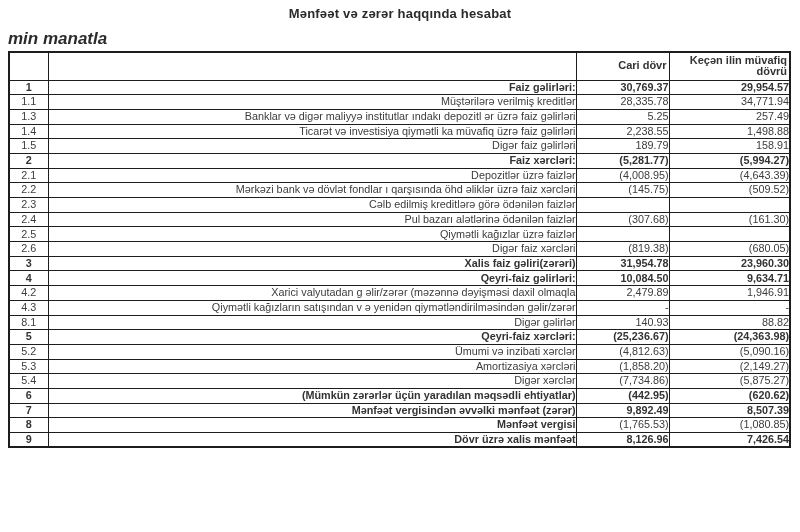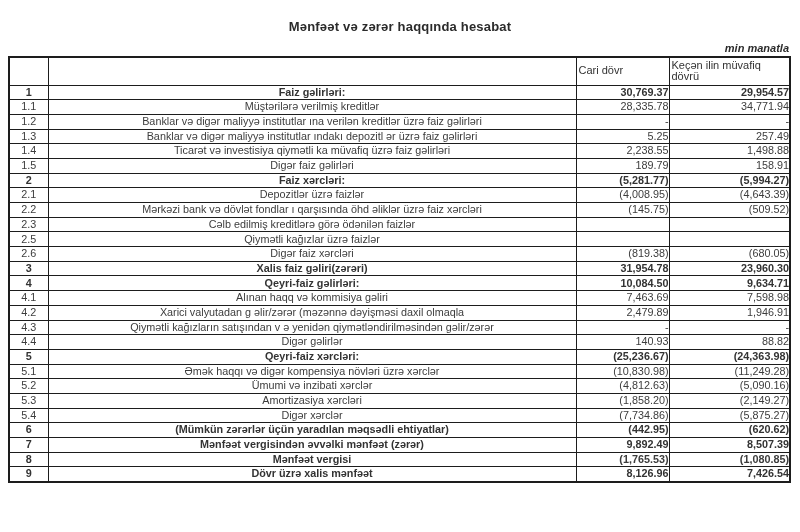--- a/index.html
+++ b/index.html
@@ -4,71 +4,71 @@
 <style>
   * { box-sizing: border-box; }
   html, body {
     margin: 0; padding: 0;
     width: 800px; height: 532px;
     background: #ffffff;
     font-family: "Liberation Sans", "DejaVu Sans", sans-serif;
     color: #3c3c3c;
     overflow: hidden;
   }
-  .page { padding-top: 19px; }
+  .page { padding-top: 6px; }
   .page-title {
     margin: 0;
     font-size: 13px;
     font-weight: 700;
     text-align: center;
     color: #2b2b2b;
     letter-spacing: 0.2px;
   }
   .unit-note {
     width: 781px;
     margin: 8px 0 2px 8px;
-    text-align: right;
+    text-align: left;
     font-style: italic;
     font-weight: 700;
-    font-size: 11px;
+    font-size: 17px;
     color: #2b2b2b;
   }
   table.report {
     border-collapse: collapse;
     table-layout: fixed;
     margin-left: 8px;
     width: 781px;
     border: 2.5px solid #1d1d1d;
   }
   .report th, .report td {
     border: 1.6px solid #1d1d1d;
     padding: 0;
     font-size: 10.8px;
     line-height: 1.05;
     vertical-align: middle;
     overflow: hidden;
   }
   .report thead th {
     height: 28px;
-    font-weight: 400;
+    font-weight: 700;
     font-size: 11px;
-    text-align: left;
+    text-align: right;
     color: #333333;
     white-space: normal;
     padding: 0 2px;
   }
   .report tbody td {
     height: 14.7px;
     white-space: nowrap;
   }
   .c-num   { text-align: center; }
-  .c-label { text-align: center; padding-left: 5px; }
+  .c-label { text-align: right; padding-left: 5px; }
   .c-val   { text-align: right; padding-right: 6px; }
   tr.bold td { font-weight: 700; color: #333333; }
-  tr.bold td.plain { font-weight: 700; color: #3c3c3c; }
+  tr.bold td.plain { font-weight: 400; color: #3c3c3c; }
 </style>
 </head>
 <body>
 
 <div class="page">
   <h1 class="page-title">Mənfəət və zərər haqqında hesabat</h1>
   <div class="unit-note">min manatla</div>
 
   <table class="report">
     <colgroup>
@@ -92,26 +92,20 @@
           <td class="c-val">30,769.37</td>
           <td class="c-val">29,954.57</td>
         </tr>
         <tr>
           <td class="c-num">1.1</td>
           <td class="c-label">Müştərilərə verilmiş kreditlər</td>
           <td class="c-val">28,335.78</td>
           <td class="c-val">34,771.94</td>
         </tr>
         <tr>
-          <td class="c-num">1.2</td>
-          <td class="c-label">Banklar və digər maliyyə institutlar ına verilən kreditlər üzrə faiz gəlirləri</td>
-          <td class="c-val">-</td>
-          <td class="c-val">-</td>
-        </tr>
-        <tr>
           <td class="c-num">1.3</td>
           <td class="c-label">Banklar və digər maliyyə institutlar ındakı depozitl ər üzrə faiz gəlirləri</td>
           <td class="c-val">5.25</td>
           <td class="c-val">257.49</td>
         </tr>
         <tr>
           <td class="c-num">1.4</td>
           <td class="c-label">Ticarət və investisiya qiymətli ka müvafiq üzrə faiz gəlirləri</td>
           <td class="c-val">2,238.55</td>
           <td class="c-val">1,498.88</td>
@@ -140,20 +134,26 @@
           <td class="c-val">(145.75)</td>
           <td class="c-val">(509.52)</td>
         </tr>
         <tr>
           <td class="c-num">2.3</td>
           <td class="c-label">Cəlb edilmiş kreditlərə görə ödənilən faizlər</td>
           <td class="c-val"></td>
           <td class="c-val"></td>
         </tr>
         <tr>
+          <td class="c-num">2.4</td>
+          <td class="c-label">Pul bazarı alətlərinə ödənilən faizlər</td>
+          <td class="c-val">(307.68)</td>
+          <td class="c-val">(161.30)</td>
+        </tr>
+        <tr>
           <td class="c-num">2.5</td>
           <td class="c-label">Qiymətli kağızlar üzrə faizlər</td>
           <td class="c-val"></td>
           <td class="c-val"></td>
         </tr>
         <tr>
           <td class="c-num">2.6</td>
           <td class="c-label">Digər faiz xərcləri</td>
           <td class="c-val">(819.38)</td>
           <td class="c-val">(680.05)</td>
@@ -164,54 +164,42 @@
           <td class="c-val">31,954.78</td>
           <td class="c-val">23,960.30</td>
         </tr>
         <tr class="bold">
           <td class="c-num">4</td>
           <td class="c-label">Qeyri-faiz gəlirləri:</td>
           <td class="c-val">10,084.50</td>
           <td class="c-val">9,634.71</td>
         </tr>
         <tr>
-          <td class="c-num">4.1</td>
-          <td class="c-label">Alınan haqq və kommisiya gəliri</td>
-          <td class="c-val">7,463.69</td>
-          <td class="c-val">7,598.98</td>
-        </tr>
-        <tr>
           <td class="c-num">4.2</td>
           <td class="c-label">Xarici valyutadan g əlir/zərər (məzənnə dəyişməsi daxil olmaqla</td>
           <td class="c-val">2,479.89</td>
           <td class="c-val">1,946.91</td>
         </tr>
         <tr>
           <td class="c-num">4.3</td>
           <td class="c-label">Qiymətli kağızların satışından v ə yenidən qiymətləndirilməsindən gəlir/zərər</td>
           <td class="c-val">-</td>
           <td class="c-val">-</td>
         </tr>
         <tr>
-          <td class="c-num">4.4</td>
+          <td class="c-num">8.1</td>
           <td class="c-label">Digər gəlirlər</td>
           <td class="c-val">140.93</td>
           <td class="c-val">88.82</td>
         </tr>
         <tr class="bold">
           <td class="c-num">5</td>
           <td class="c-label">Qeyri-faiz xərcləri:</td>
           <td class="c-val">(25,236.67)</td>
           <td class="c-val">(24,363.98)</td>
-        </tr>
-        <tr>
-          <td class="c-num">5.1</td>
-          <td class="c-label">Əmək haqqı və digər kompensiya növləri üzrə xərclər</td>
-          <td class="c-val">(10,830.98)</td>
-          <td class="c-val">(11,249.28)</td>
         </tr>
         <tr>
           <td class="c-num">5.2</td>
           <td class="c-label">Ümumi və inzibati xərclər</td>
           <td class="c-val">(4,812.63)</td>
           <td class="c-val">(5,090.16)</td>
         </tr>
         <tr>
           <td class="c-num">5.3</td>
           <td class="c-label">Amortizasiya xərcləri</td>

